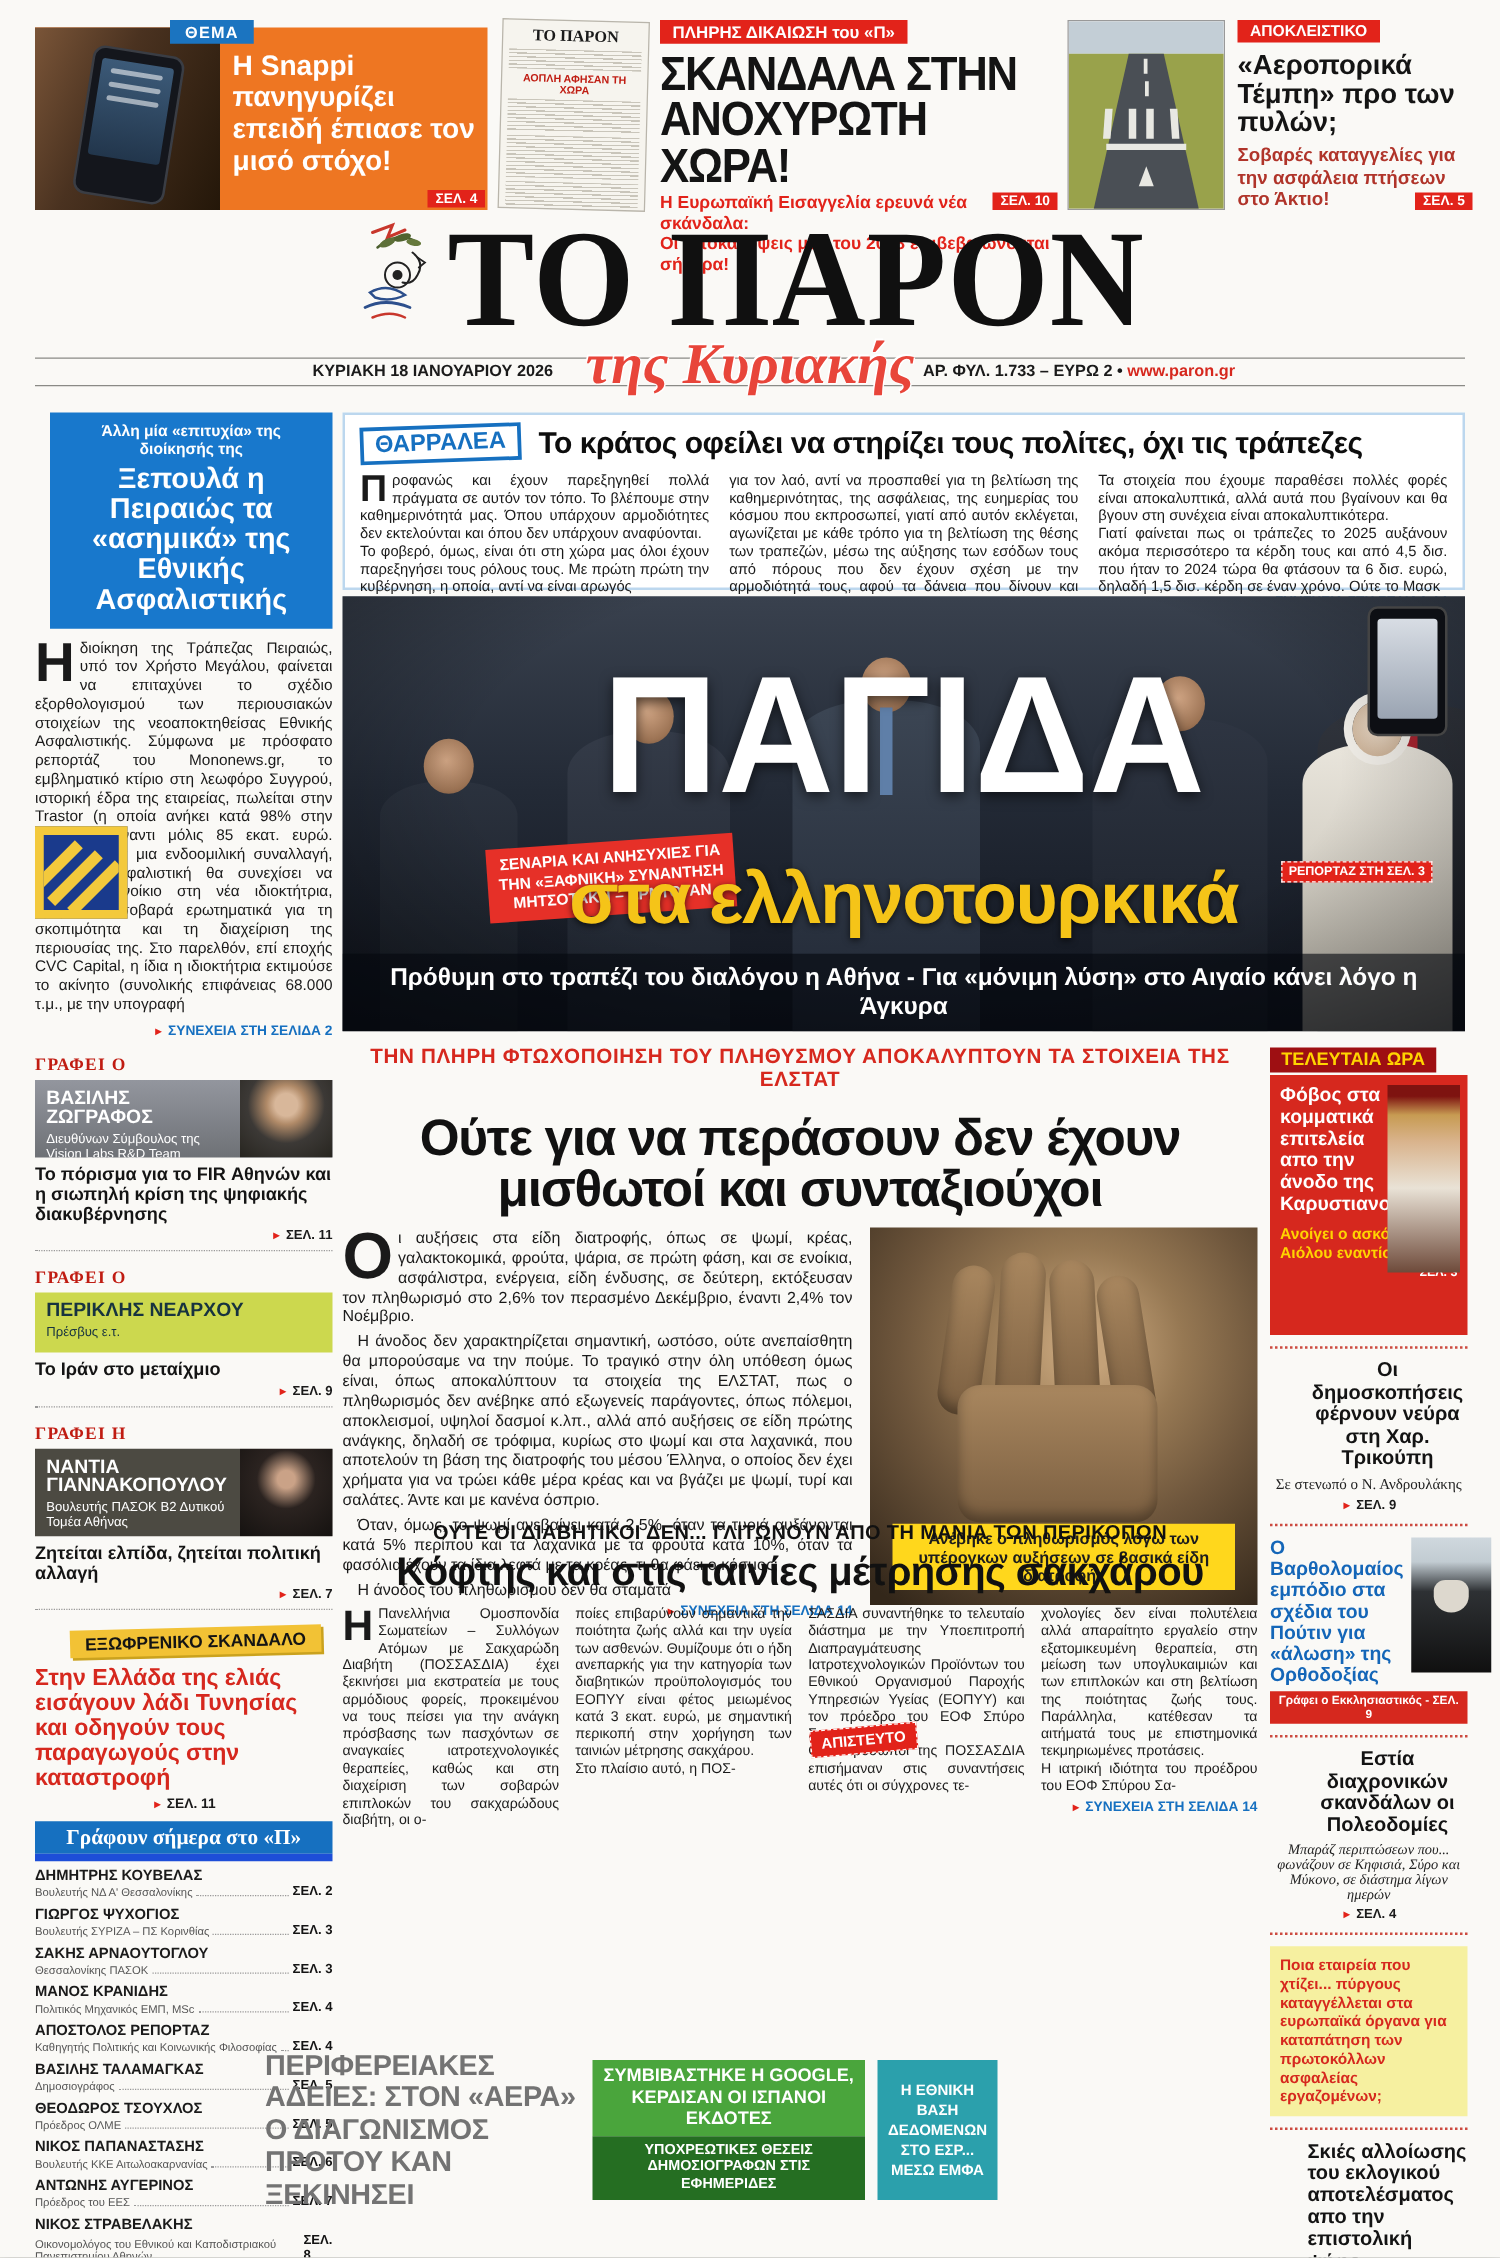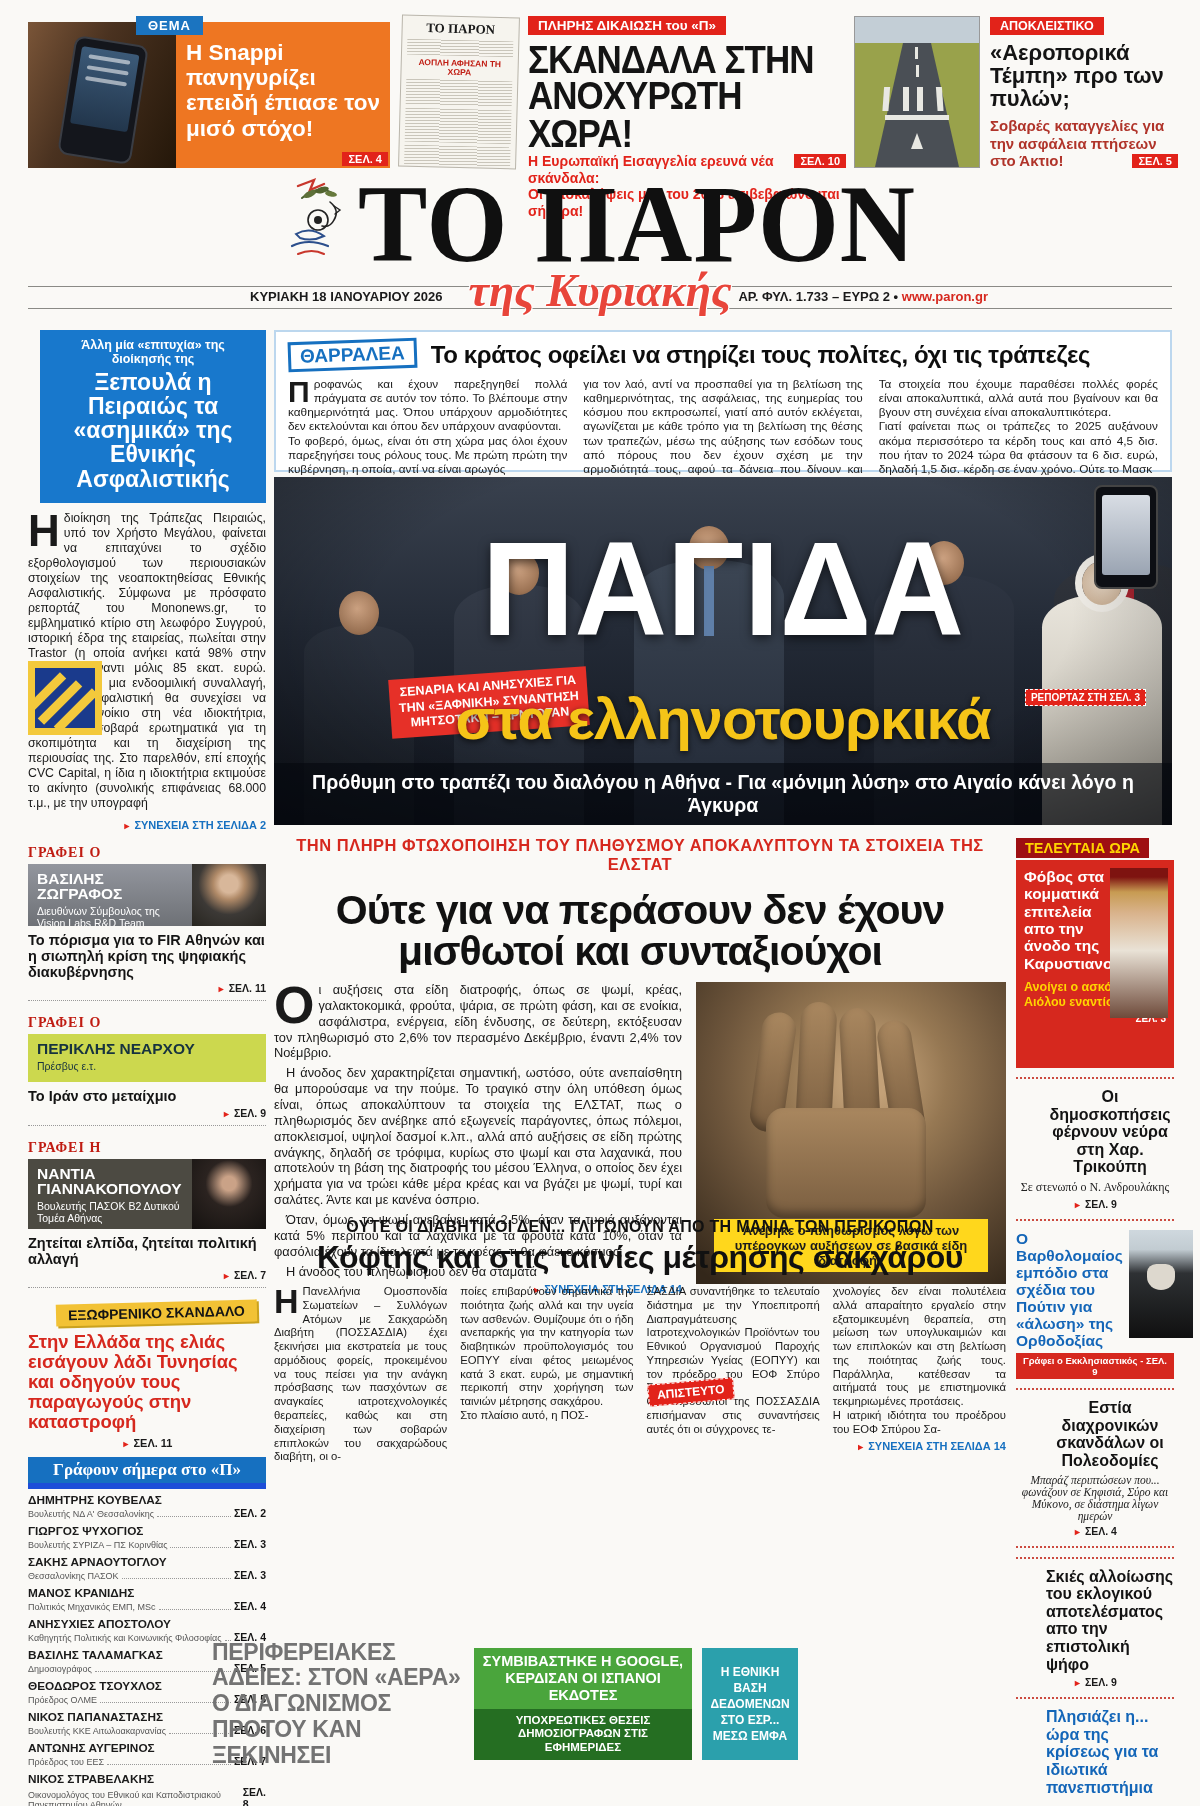--- a/index.html
+++ b/index.html
@@ -368,21 +368,21 @@
       </div>
       <div class="c-row">
         <div class="c-name">ΜΑΝΟΣ ΚΡΑΝΙΔΗΣ</div>
         <div class="c-sub">
             <span>Πολιτικός Μηχανικός ΕΜΠ, MSc</span>
             <span class="lead"></span>
             <span class="pg">ΣΕΛ. 4</span>
           </div>
       </div>
       <div class="c-row">
-        <div class="c-name">ΑΝΗΣΥΧΙΕΣ ΑΠΟΣΤΟΛΟΥ</div>
+        <div class="c-name">ΑΠΟΣΤΟΛΟΣ ΡΕΠΟΡΤΑΖ</div>
         <div class="c-sub">
             <span>Καθηγητής Πολιτικής και Κοινωνικής Φιλοσοφίας</span>
             <span class="lead"></span>
             <span class="pg">ΣΕΛ. 4</span>
           </div>
       </div>
       <div class="c-row">
         <div class="c-name">ΒΑΣΙΛΗΣ ΤΑΛΑΜΑΓΚΑΣ</div>
         <div class="c-sub">
             <span>Δημοσιογράφος</span>
@@ -547,20 +547,21 @@
       <div class="bart-photo"></div>
     </div>
     <div class="bart-band">Γράφει ο Εκκλησιαστικός - ΣΕΛ. 9</div>
 
     <div class="rail-div"></div>
     <div class="rl-title">Εστία διαχρονικών σκανδάλων οι Πολεοδομίες</div>
     <div class="rl-sub it">Μπαράζ περιπτώσεων που... φωνάζουν σε Κηφισιά, Σύρο και Μύκονο, σε διάστημα λίγων ημερών</div>
     <div class="rl-page"><span class="arrow">►</span><span>ΣΕΛ. 4</span></div>
 
     <div class="rail-div"></div>
+    <div class="towers">Ποια εταιρεία που χτίζει... πύργους καταγγέλλεται στα ευρωπαϊκά όργανα για καταπάτηση των πρωτοκόλλων ασφαλείας εργαζομένων;</div>
 
     <div class="rail-div"></div>
     <div class="rl-title left">Σκιές αλλοίωσης του εκλογικού αποτελέσματος απο την επιστολική ψήφο</div>
     <div class="rl-page"><span class="arrow">►</span><span>ΣΕΛ. 9</span></div>
 
     <div class="rail-div"></div>
     <div class="rl-title blue left">Πλησιάζει η... ώρα της κρίσεως για τα ιδιωτικά πανεπιστήμια</div>
     
     
   </div>

